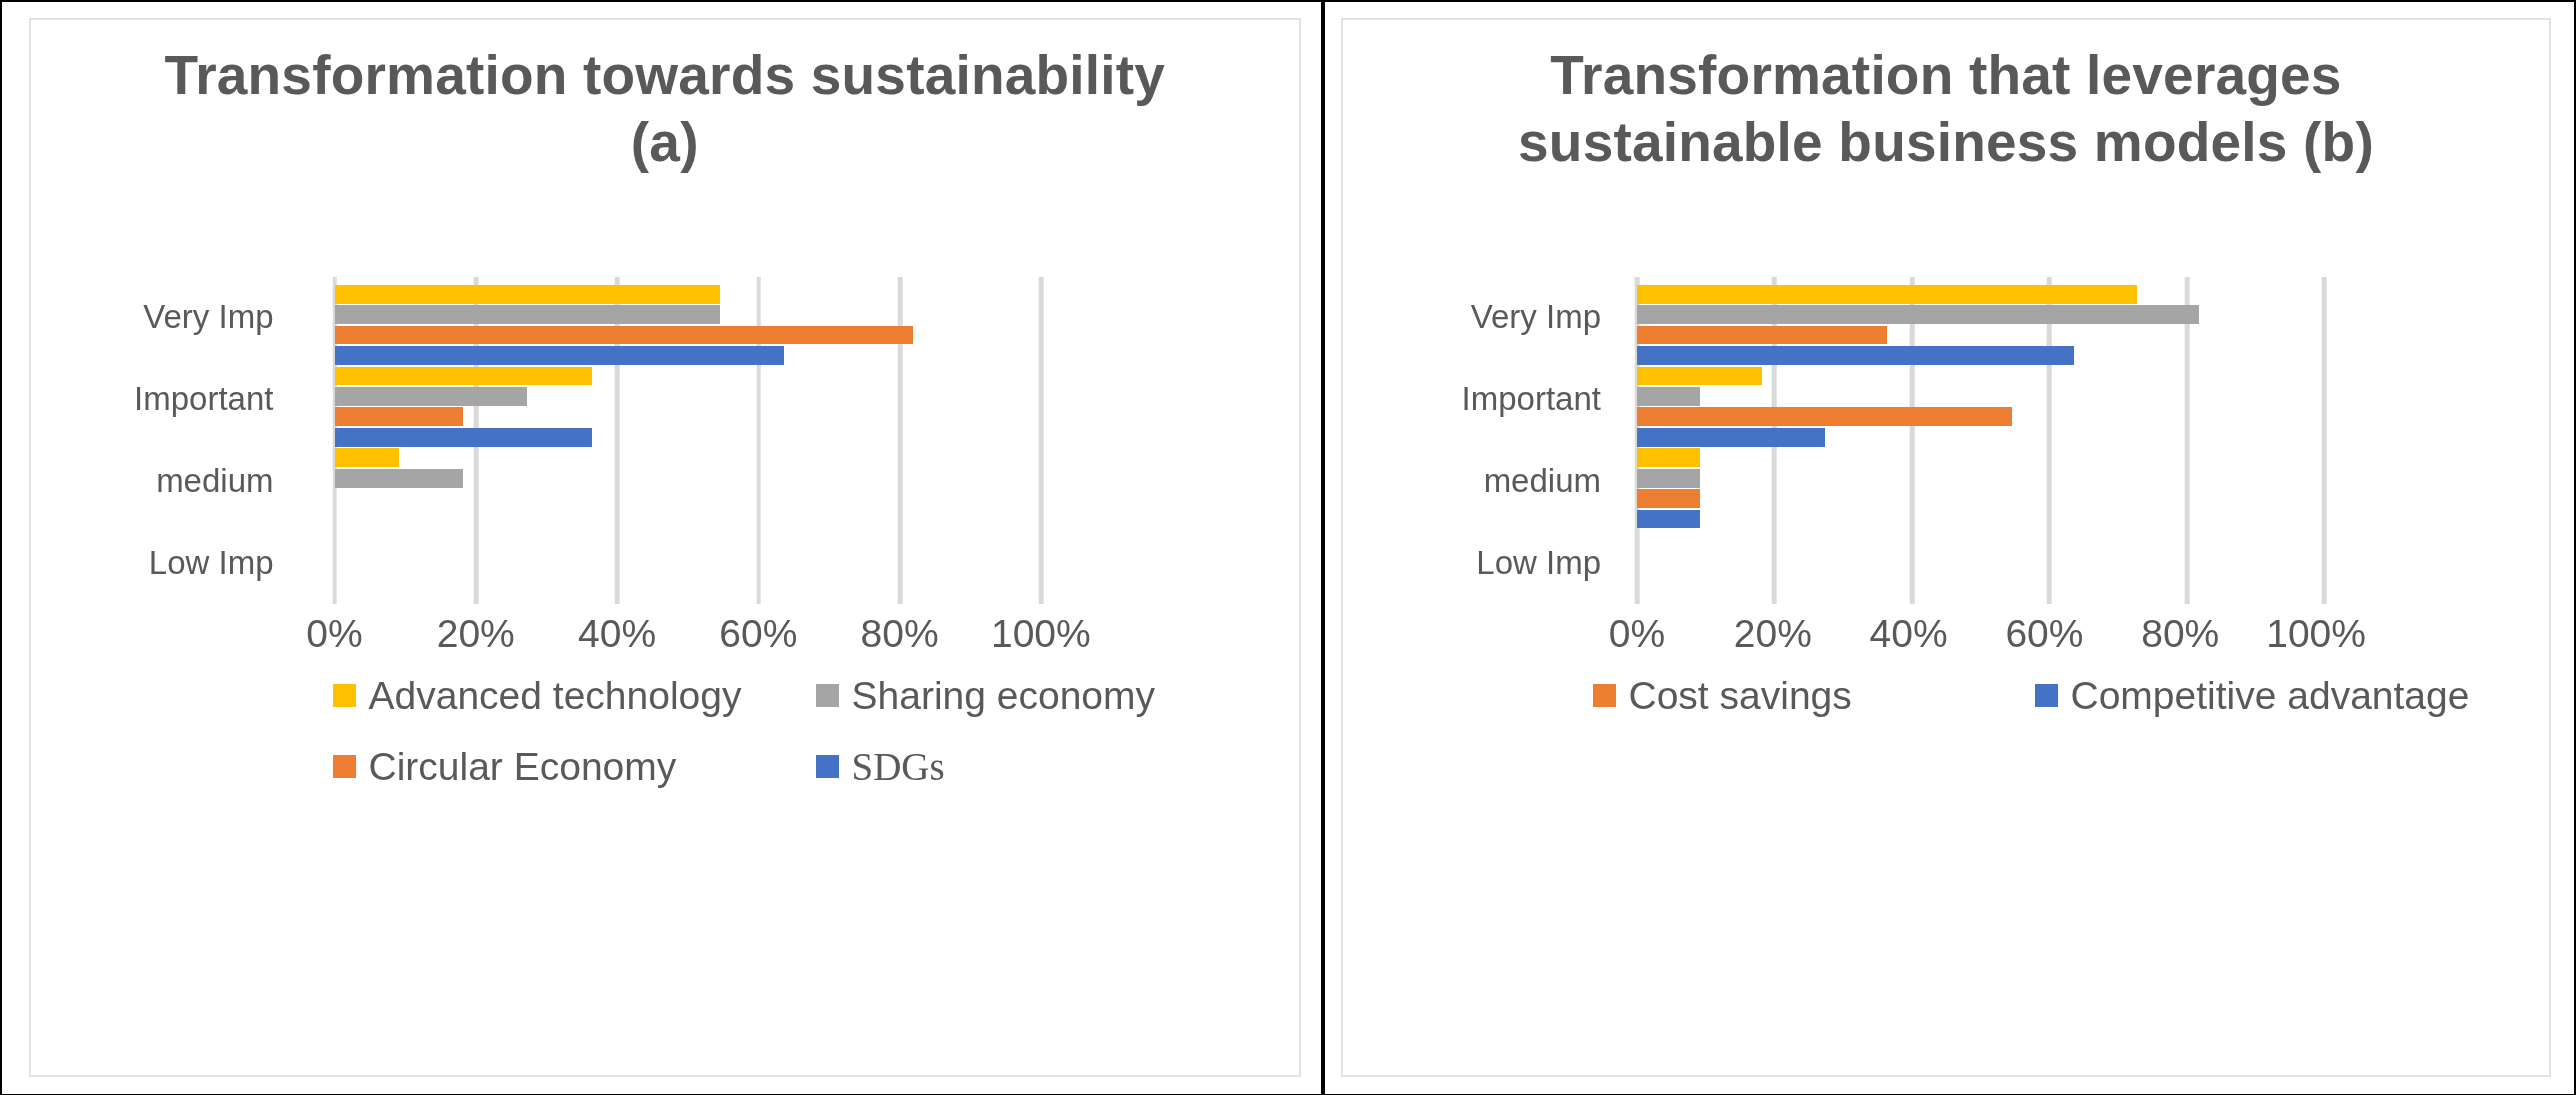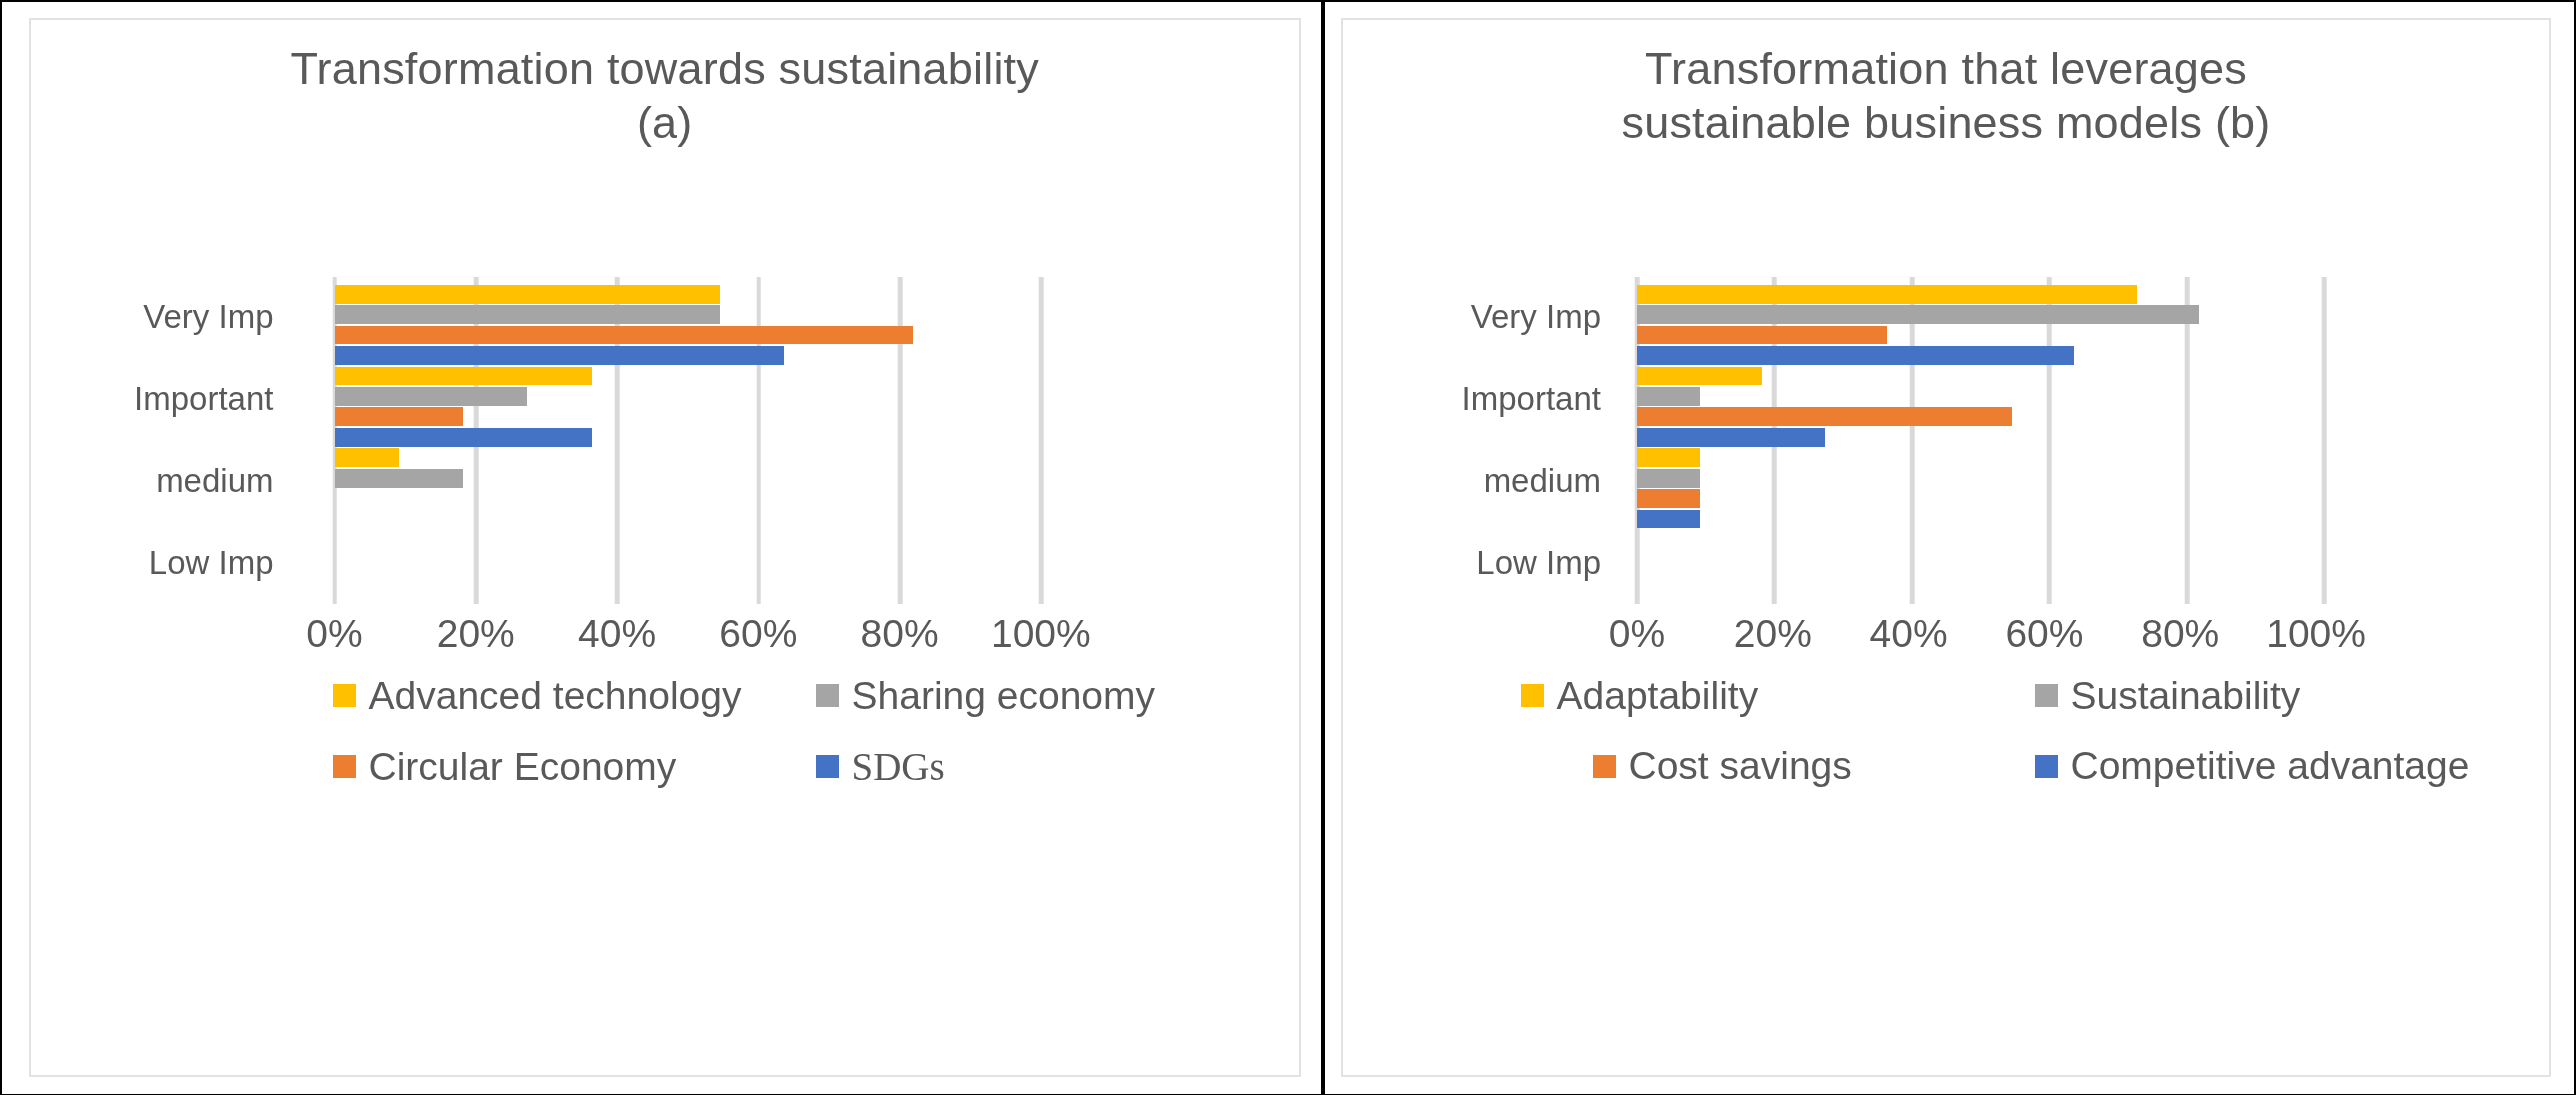--- a/index.html
+++ b/index.html
@@ -4,21 +4,21 @@
 <style>
   html,body{margin:0;padding:0;background:#ffffff;}
   body{width:2576px;height:1096px;font-family:"Liberation Sans",sans-serif;}
   .page{position:relative;width:2576px;height:1096px;display:flex;gap:0;}
   .panel{position:relative;box-sizing:border-box;border:2.3px solid #000;background:#fff;}
   .panel-a{width:1323px;height:1096px;}
   .panel-b{width:1253px;height:1096px;}
   .inner{position:absolute;left:26.5px;top:15.6px;right:20px;bottom:17px;border:2.3px solid #e2e2e2;background:#fff;box-sizing:border-box;}
   .panel-b .inner{left:16px;right:23px;}
   .chart-title{position:absolute;left:0;right:0;top:22px;text-align:center;color:#595959;
-    font-size:45px;font-weight:400;line-height:1.22;letter-spacing:0.2px;}
+    font-size:55px;font-weight:700;line-height:1.22;letter-spacing:0.2px;}
   .plot-wrap{position:absolute;left:0;right:0;top:257px;height:327px;}
   .cat-labels{position:absolute;left:0;top:0;width:257px;height:100%;}
   .panel-b .cat-labels{width:272px;}
   .cat-label{position:absolute;right:14px;transform:translateY(-50%);color:#595959;font-size:33px;white-space:nowrap;}
   .plot{position:absolute;top:0;height:100%;}
   .plot-a{left:304px;right:187px;}
   .plot-b{left:294px;right:156px;}
   .gridline{position:absolute;top:0;bottom:0;width:4.7px;background:#d9d9d9;transform:translateX(-2.3px);}
   .row{position:absolute;left:0;right:0;}
   .bar{position:absolute;left:0;height:18px;}
@@ -157,30 +157,20 @@
             <div class="xtick" style="left: 0%;">0%</div>
             <div class="xtick" style="left: 18.1818%;">20%</div>
             <div class="xtick" style="left: 36.3636%;">40%</div>
             <div class="xtick" style="left: 54.5455%;">60%</div>
             <div class="xtick" style="left: 72.7273%;">80%</div>
             <div class="xtick" style="left: 90.9091%;">100%</div>
           </div>
       </div>
       <div class="legend legend-b" id="legend-b">
           <div class="legend-row">
-            <div class="legend-item" style="width: 514px;">
-              <span class="swatch" style="background: rgb(255, 192, 0);"></span>
-              <span class="legend-text">Adaptability</span>
-            </div>
-            <div class="legend-item" style="width: 514px;">
-              <span class="swatch" style="background: rgb(165, 165, 165);"></span>
-              <span class="legend-text">Sustainability</span>
-            </div>
-          </div>
-          <div class="legend-row">
             <div class="legend-item" style="width: 442px;">
               <span class="swatch" style="background: rgb(237, 125, 49);"></span>
               <span class="legend-text">Cost savings</span>
             </div>
             <div class="legend-item" style="width: 514px;">
               <span class="swatch" style="background: rgb(68, 114, 196);"></span>
               <span class="legend-text">Competitive advantage</span>
             </div>
           </div>
         </div>

